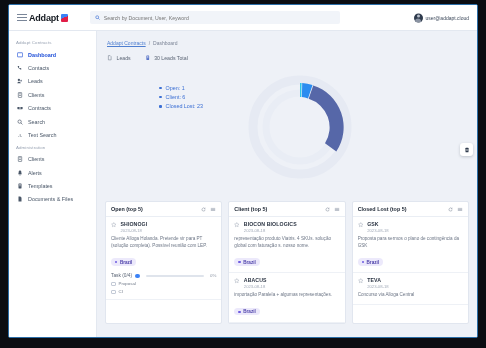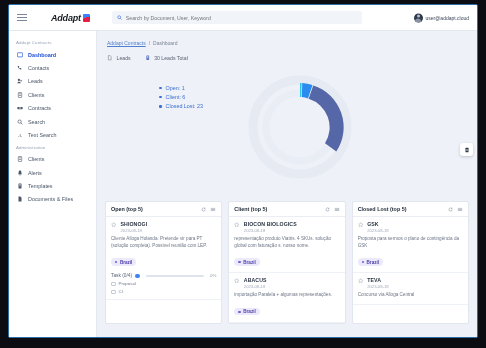--- a/index.html
+++ b/index.html
@@ -25,26 +25,26 @@
     background: #ffffff;
     border-bottom: 1px solid #e3e8f0;
     display: flex;
     align-items: center;
     padding: 0 8px;
     position: relative;
   }
   .hamburger { width: 10px; display: flex; flex-direction: column; gap: 2px; cursor: pointer; }
   .hamburger i { display: block; height: 1px; background: #7a8699; }
   .logo {
-    margin-left: 24px;
+    margin-left: 2px;
     font-size: 9px;
     font-weight: bold;
     color: #151a21;
     letter-spacing: -0.2px;
-    display: flex; align-items: center; gap: 2px; font-style: italic;
+    display: flex; align-items: center; gap: 2px;
   }
   .logo-mark {
     width: 7px; height: 8px;
     background: linear-gradient(160deg, #3b82f6 45%, #e11d48 45%);
     border-radius: 1px;
   }
   .searchbox {
     margin-left: 22px;
     width: 250px; height: 13px;
     background: #f1f4f9;

